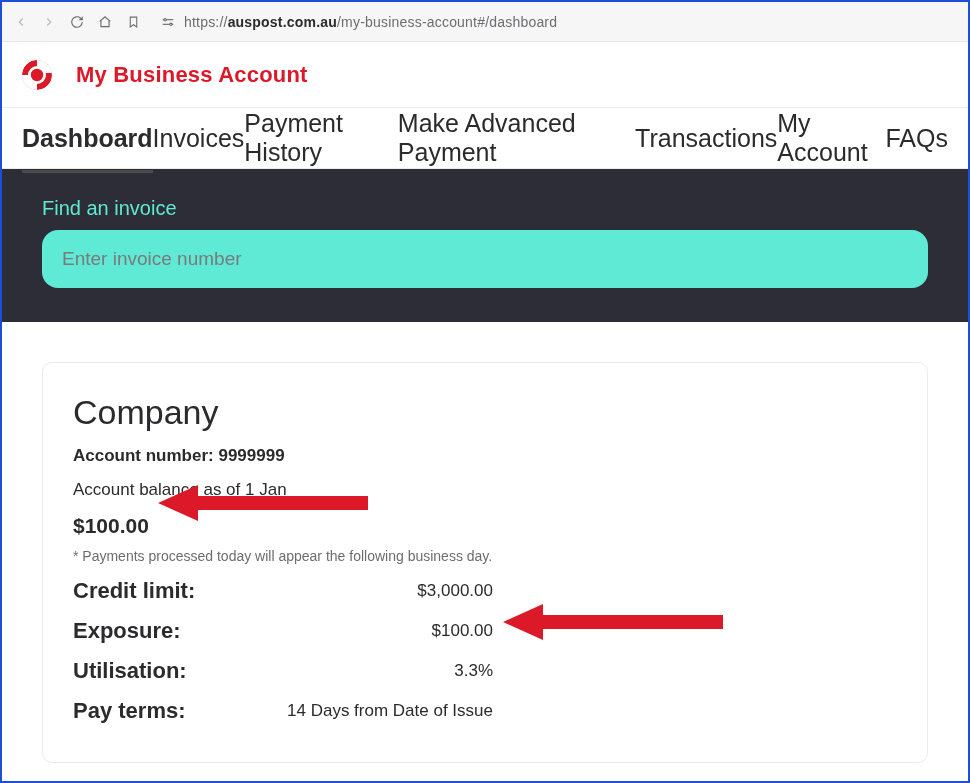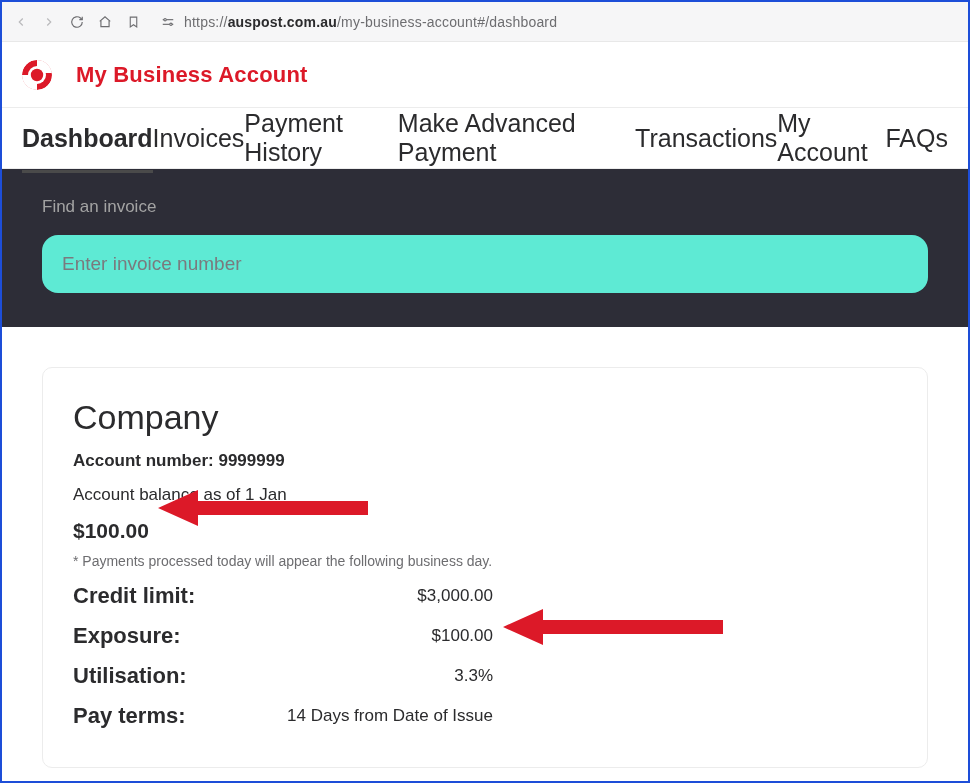--- a/index.html
+++ b/index.html
@@ -21,21 +21,21 @@
   .brand .title { color: #dc1928; font-size: 22px; font-weight: 700; letter-spacing: .2px; }
 
   
   .tabs { height: 62px; display: flex; align-items: center; justify-content: space-between; padding: 0 20px; border-top: 1px solid #ececec; border-bottom: 1px solid #ececec; }
   .tab { font-size: 25px; color: #2b2b2d; position: relative; padding: 18px 0; }
   .tab.active { font-weight: 700; }
   .tab.active::after { content: ""; position: absolute; left: 0; right: 0; bottom: -2px; height: 3px; background: #4a4a4a; }
 
   
   .hero { background: #2d2d37; padding: 28px 40px 34px; }
-  .hero-label { color: #a3a3a3; font-size: 17px; margin-bottom: 18px; }
+  .hero-label { color: #5eead4; font-size: 20px; margin-bottom: 10px; }
   .hero-input { width: 100%; height: 58px; border-radius: 16px; border: none; padding: 0 20px; font-size: 19px; color: #2b2b2d; outline: none; background:#5eead4; }
   .hero-input::placeholder { color: #7a7a7e; }
 
   
   .main { padding: 40px 40px 22px; }
   .card { border: 1px solid #ececec; border-radius: 10px; padding: 30px 30px 24px; position: relative; }
   .card h1 { font-size: 34px; font-weight: 400; color: #2b2b2d; margin-bottom: 14px; }
   .acct-row { font-size: 17px; font-weight: 700; color: #2b2b2d; margin-bottom: 14px; }
   .asof { font-size: 17px; color: #2b2b2d; margin-bottom: 14px; }
   .balance { font-size: 21px; font-weight: 700; color: #2b2b2d; margin-bottom: 10px; }

